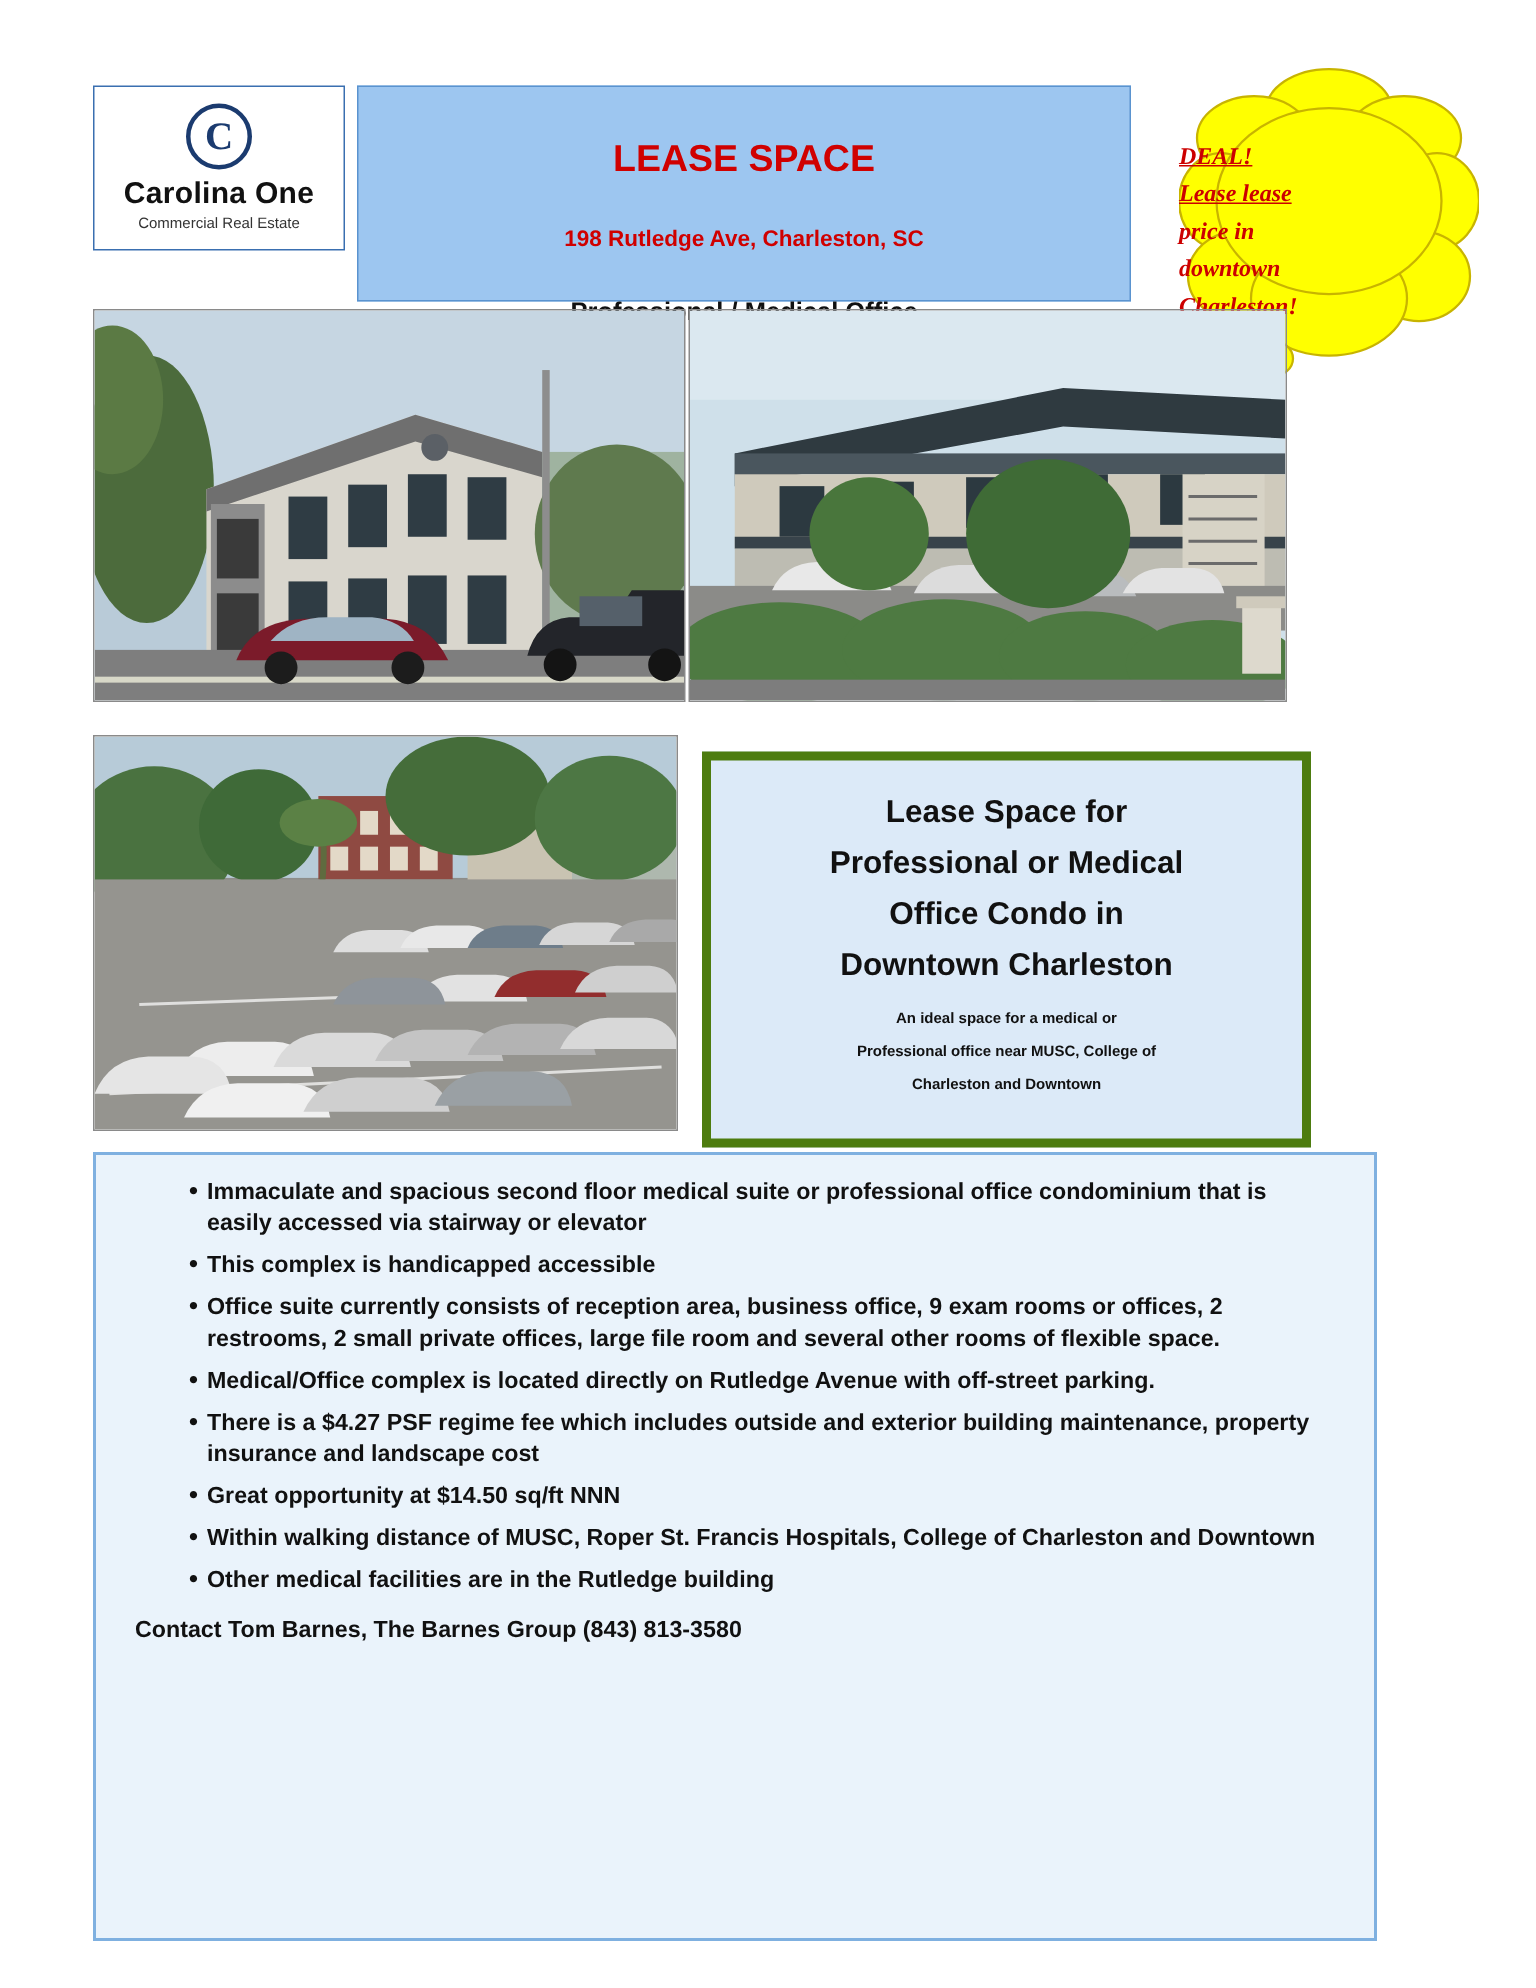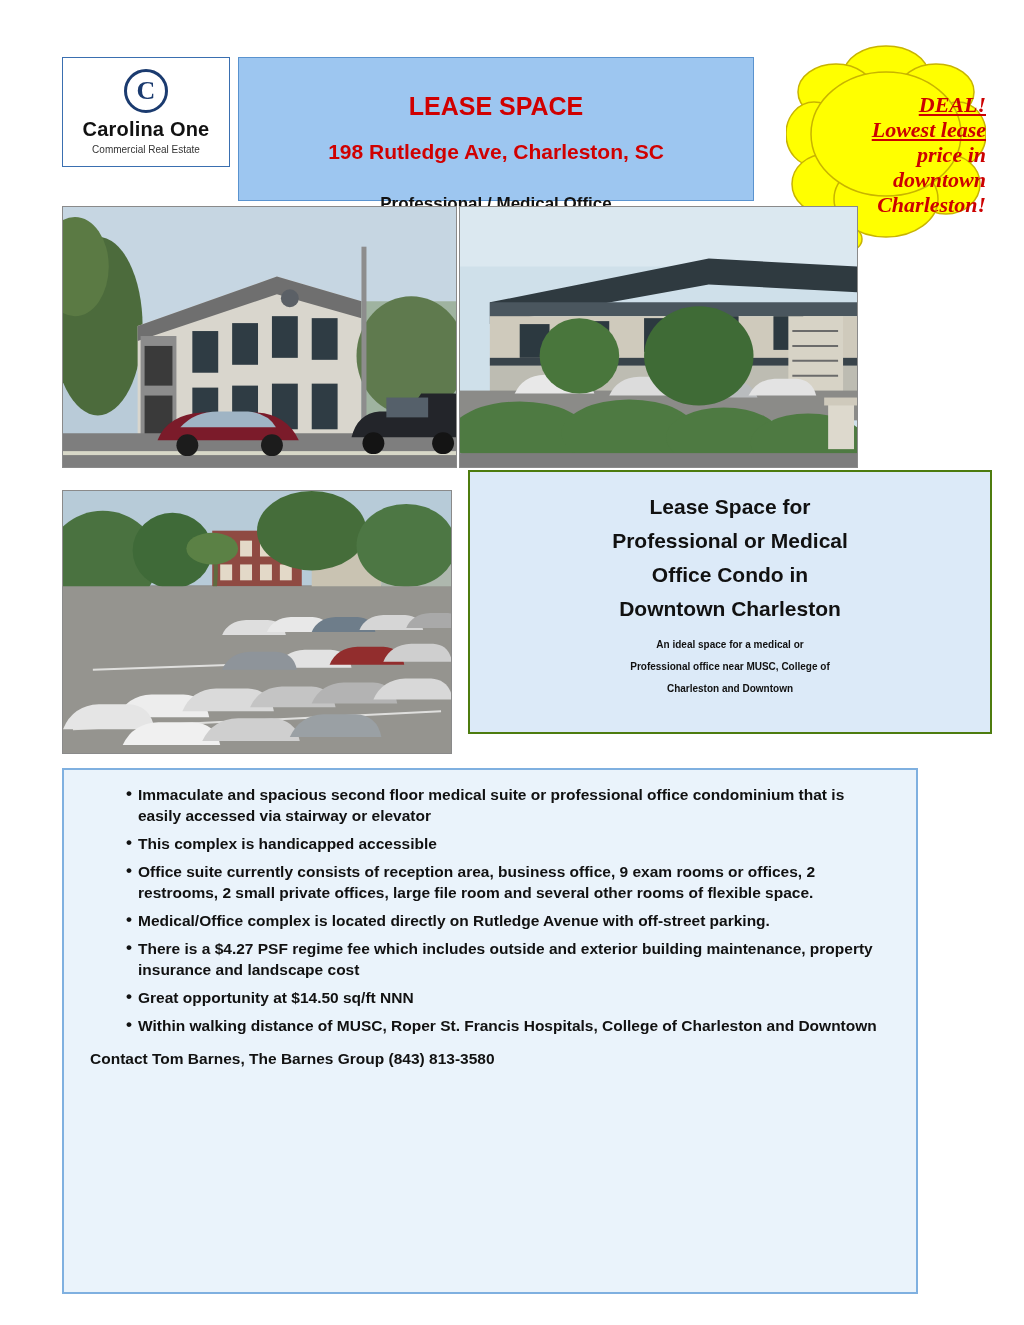--- a/index.html
+++ b/index.html
@@ -68,23 +68,23 @@
     text-align: center;
   }
   .header-title {
     color: #d00000;
     font-size: 25px;
     font-weight: bold;
     margin-top: 34px;
   }
   .header-addr {
     color: #d00000;
-    font-size: 21px;
-    font-weight: bold;
-    margin-top: 19px;
+    font-size: 15px;
+    font-weight: bold;
+    margin-top: 30px;
   }
   .header-type {
     color: #111111;
     font-size: 17px;
     font-weight: bold;
     margin-top: 30px;
   }
 
   
   .callout {
@@ -93,26 +93,26 @@
     top: 34px;
     width: 200px;
     height: 236px;
   }
   .callout svg { display: block; }
   .callout-text {
     position: absolute;
     left: 0;
     top: 58px;
     width: 200px;
-    text-align: right;
+    text-align: left;
     color: #cc0000;
     font-family: "Liberation Serif", serif;
     font-style: italic;
     font-weight: bold;
-    font-size: 22px;
+    font-size: 16px;
     line-height: 25px;
     pointer-events: none;
   }
   .callout-text .u { text-decoration: underline; }
 
   
   .photo {
     position: absolute;
     overflow: hidden;
     border: 1px solid #8a8a8a;
@@ -121,25 +121,25 @@
   #photo-building-front { left: 62px; top: 206px; width: 395px; height: 262px; }
   #photo-building-side  { left: 459px; top: 206px; width: 399px; height: 262px; }
   #photo-parking-lot    { left: 62px; top: 490px; width: 390px; height: 264px; }
 
   .sky { position:absolute; left:0; top:0; width:100%; height:100%; }
 
   
   .info-box {
     position: absolute;
     left: 468px;
-    top: 470px;
-    width: 524px;
+    top: 501px;
+    width: 406px;
     height: 264px;
     background: #dceaf8;
-    border: 2px solid #4d7c0f;
+    border: 6px solid #4d7c0f;
     box-sizing: border-box;
     text-align: center;
     padding: 18px 16px;
   }
   .info-head {
     font-size: 21px;
     font-weight: bold;
     color: #111111;
     line-height: 34px;
   }
@@ -218,21 +218,21 @@
       <ellipse cx="40" cy="150" rx="34" ry="30"></ellipse>
       <ellipse cx="160" cy="150" rx="34" ry="30"></ellipse>
       <ellipse cx="100" cy="165" rx="52" ry="38"></ellipse>
       <ellipse cx="100" cy="100" rx="75" ry="62"></ellipse>
       <ellipse cx="62" cy="205" rx="14" ry="12"></ellipse>
       <ellipse cx="48" cy="226" rx="8" ry="7"></ellipse>
     </g>
   </svg>
   <div class="callout-text">
     <div class="u">DEAL!</div>
-    <div class="u">Lowest lease</div>
+    <div class="u">Lease lease</div>
     <div>price in</div>
     <div>downtown</div>
     <div>Charleston!</div>
   </div>
 </div>
 
 <div class="photo" id="photo-building-front">
   <svg class="sky" viewBox="0 0 395 262" preserveAspectRatio="none">
     <rect x="0" y="0" width="395" height="262" fill="#b9cbd8"></rect>
     <rect x="0" y="0" width="395" height="120" fill="#c6d6e2"></rect>
@@ -415,15 +415,16 @@
 
 <div class="bullet-panel">
   <ul>
     <li>Immaculate and spacious second floor medical suite or professional office condominium that is easily accessed via stairway or elevator</li>
     <li>This complex is handicapped accessible</li>
     <li>Office suite currently consists of reception area, business office, 9 exam rooms or offices, 2 restrooms, 2 small private offices, large file room and several other rooms of flexible space.</li>
     <li>Medical/Office complex is located directly on Rutledge Avenue with off-street parking.</li>
     <li>There is a $4.27 PSF regime fee which includes outside and exterior building maintenance, property insurance and landscape cost</li>
     <li>Great opportunity at $14.50 sq/ft NNN</li>
     <li>Within walking distance of MUSC, Roper St. Francis Hospitals, College of Charleston and Downtown</li>
+    <li>Other medical facilities are in the Rutledge building</li>
   </ul>
   <div class="contact-line">Contact Tom Barnes, The Barnes Group (843) 813-3580</div>
 </div>
 
 </body></html>

